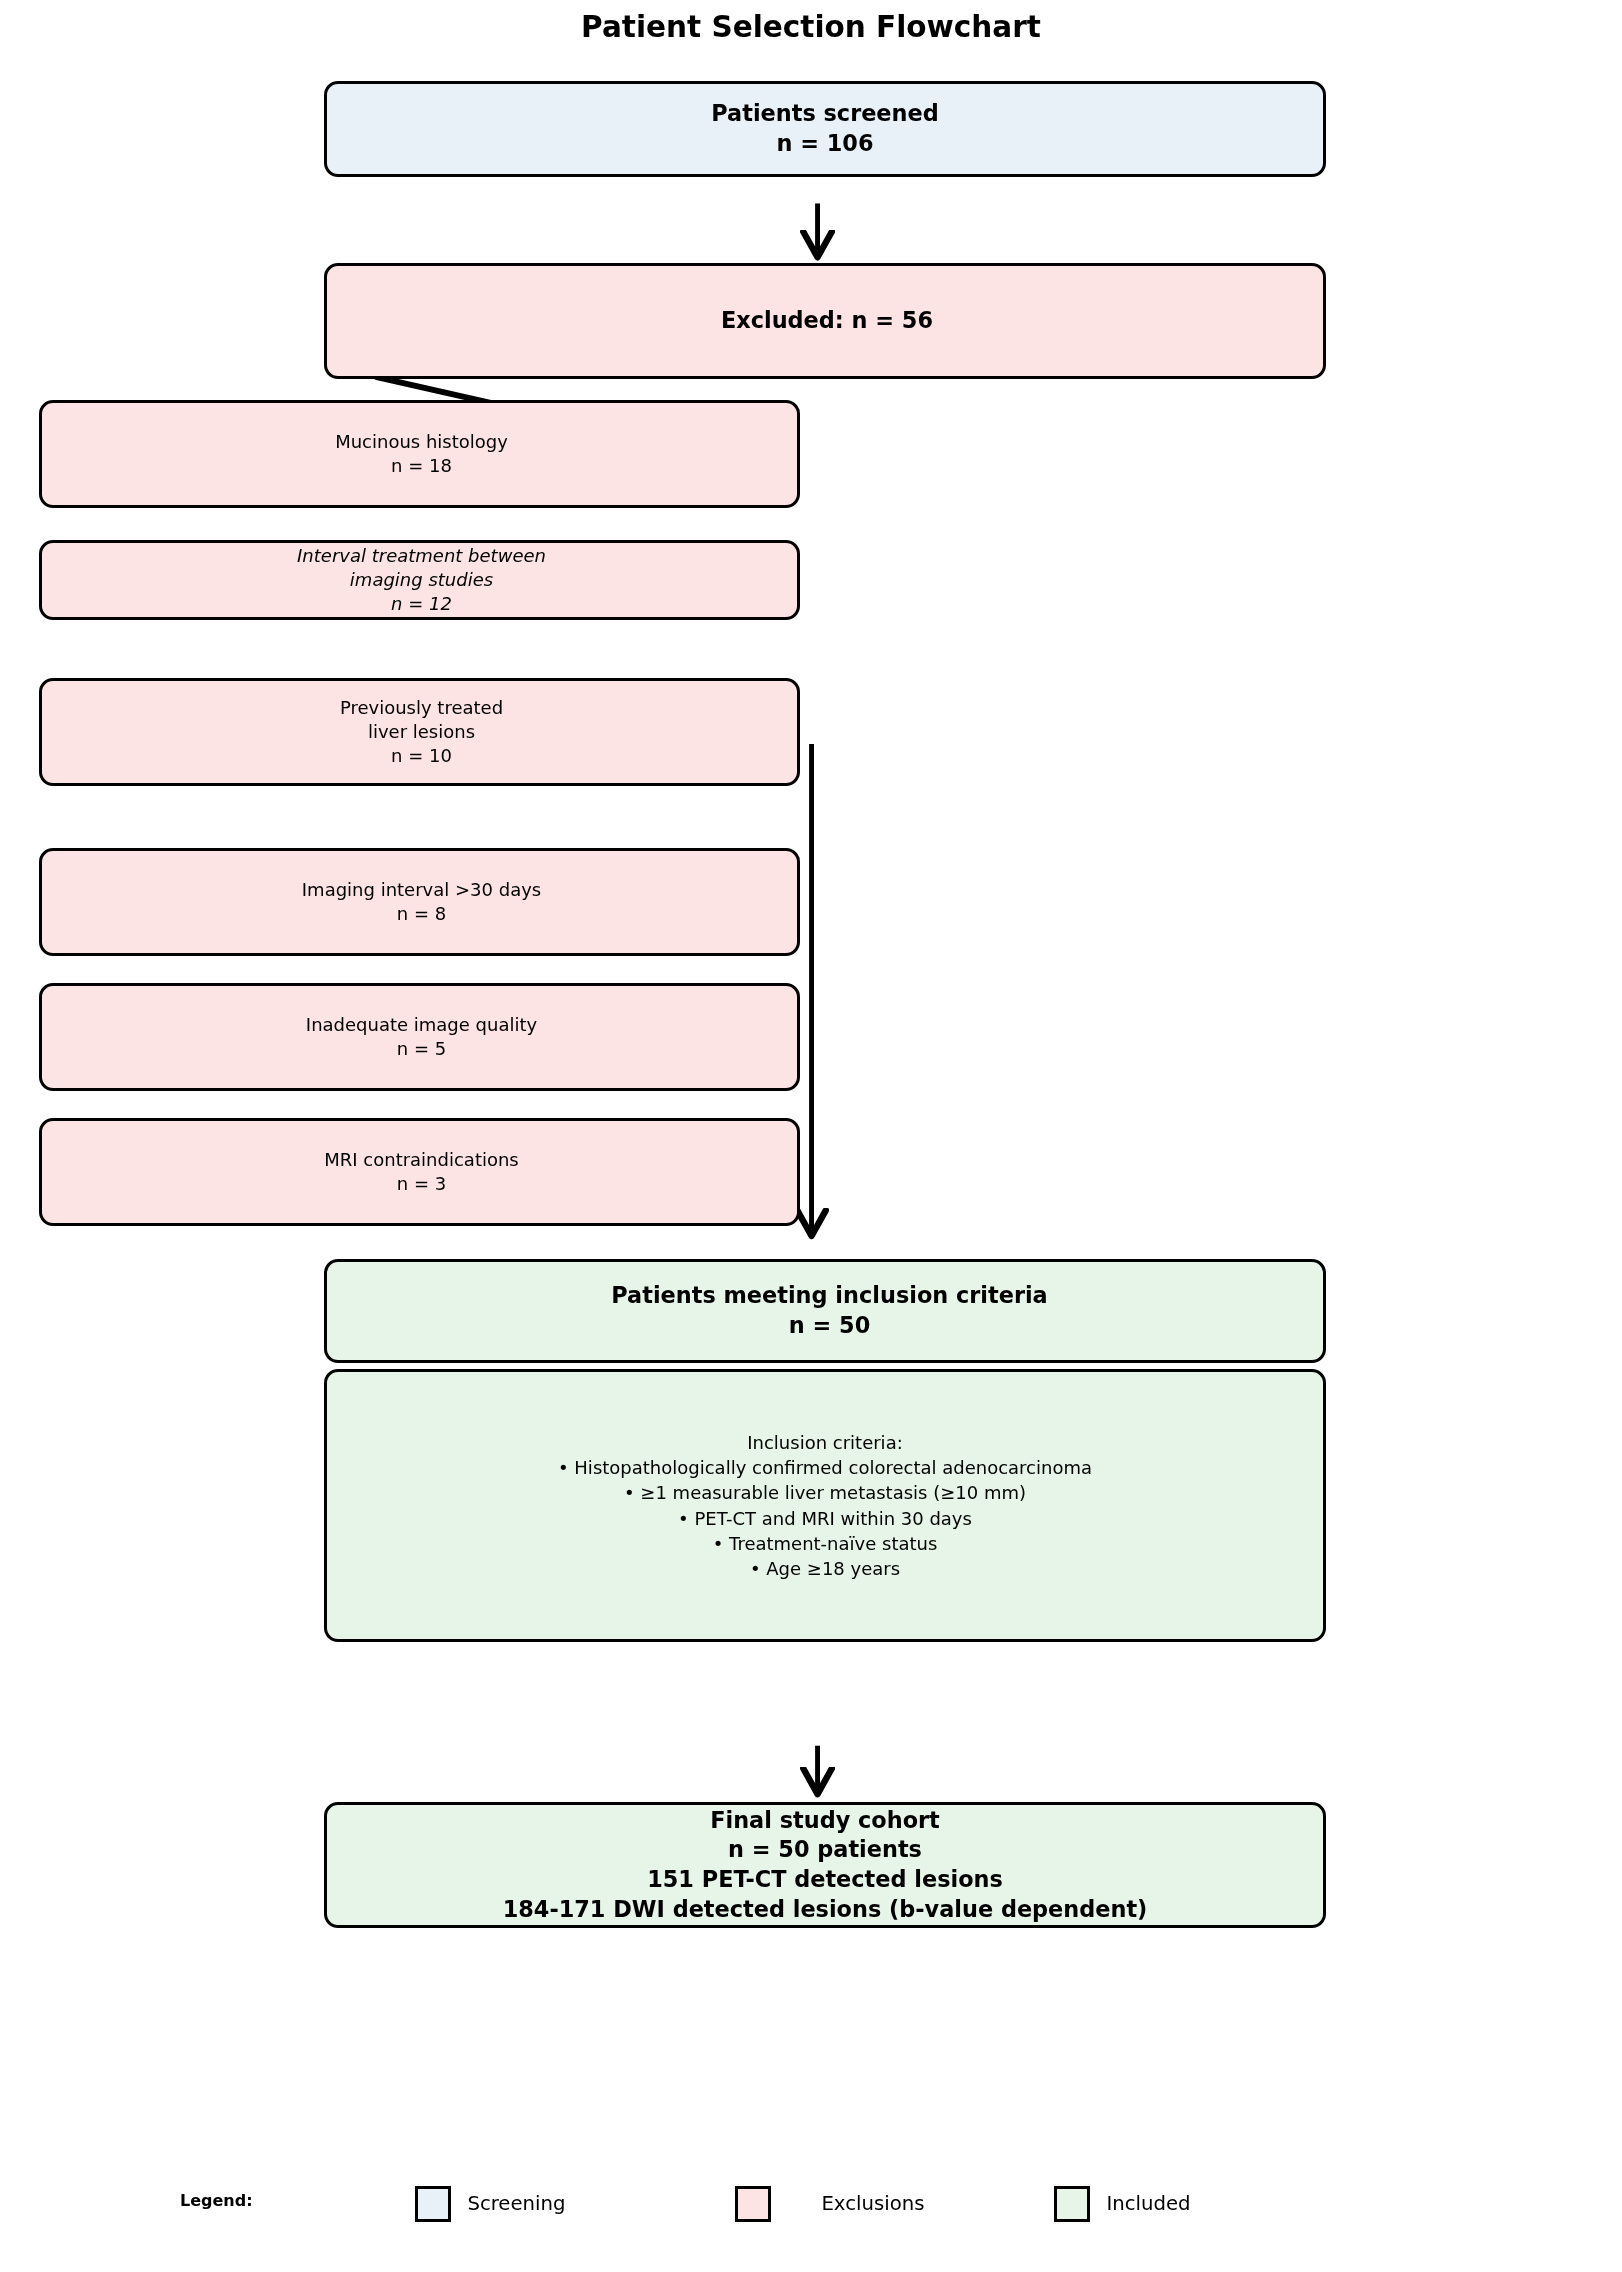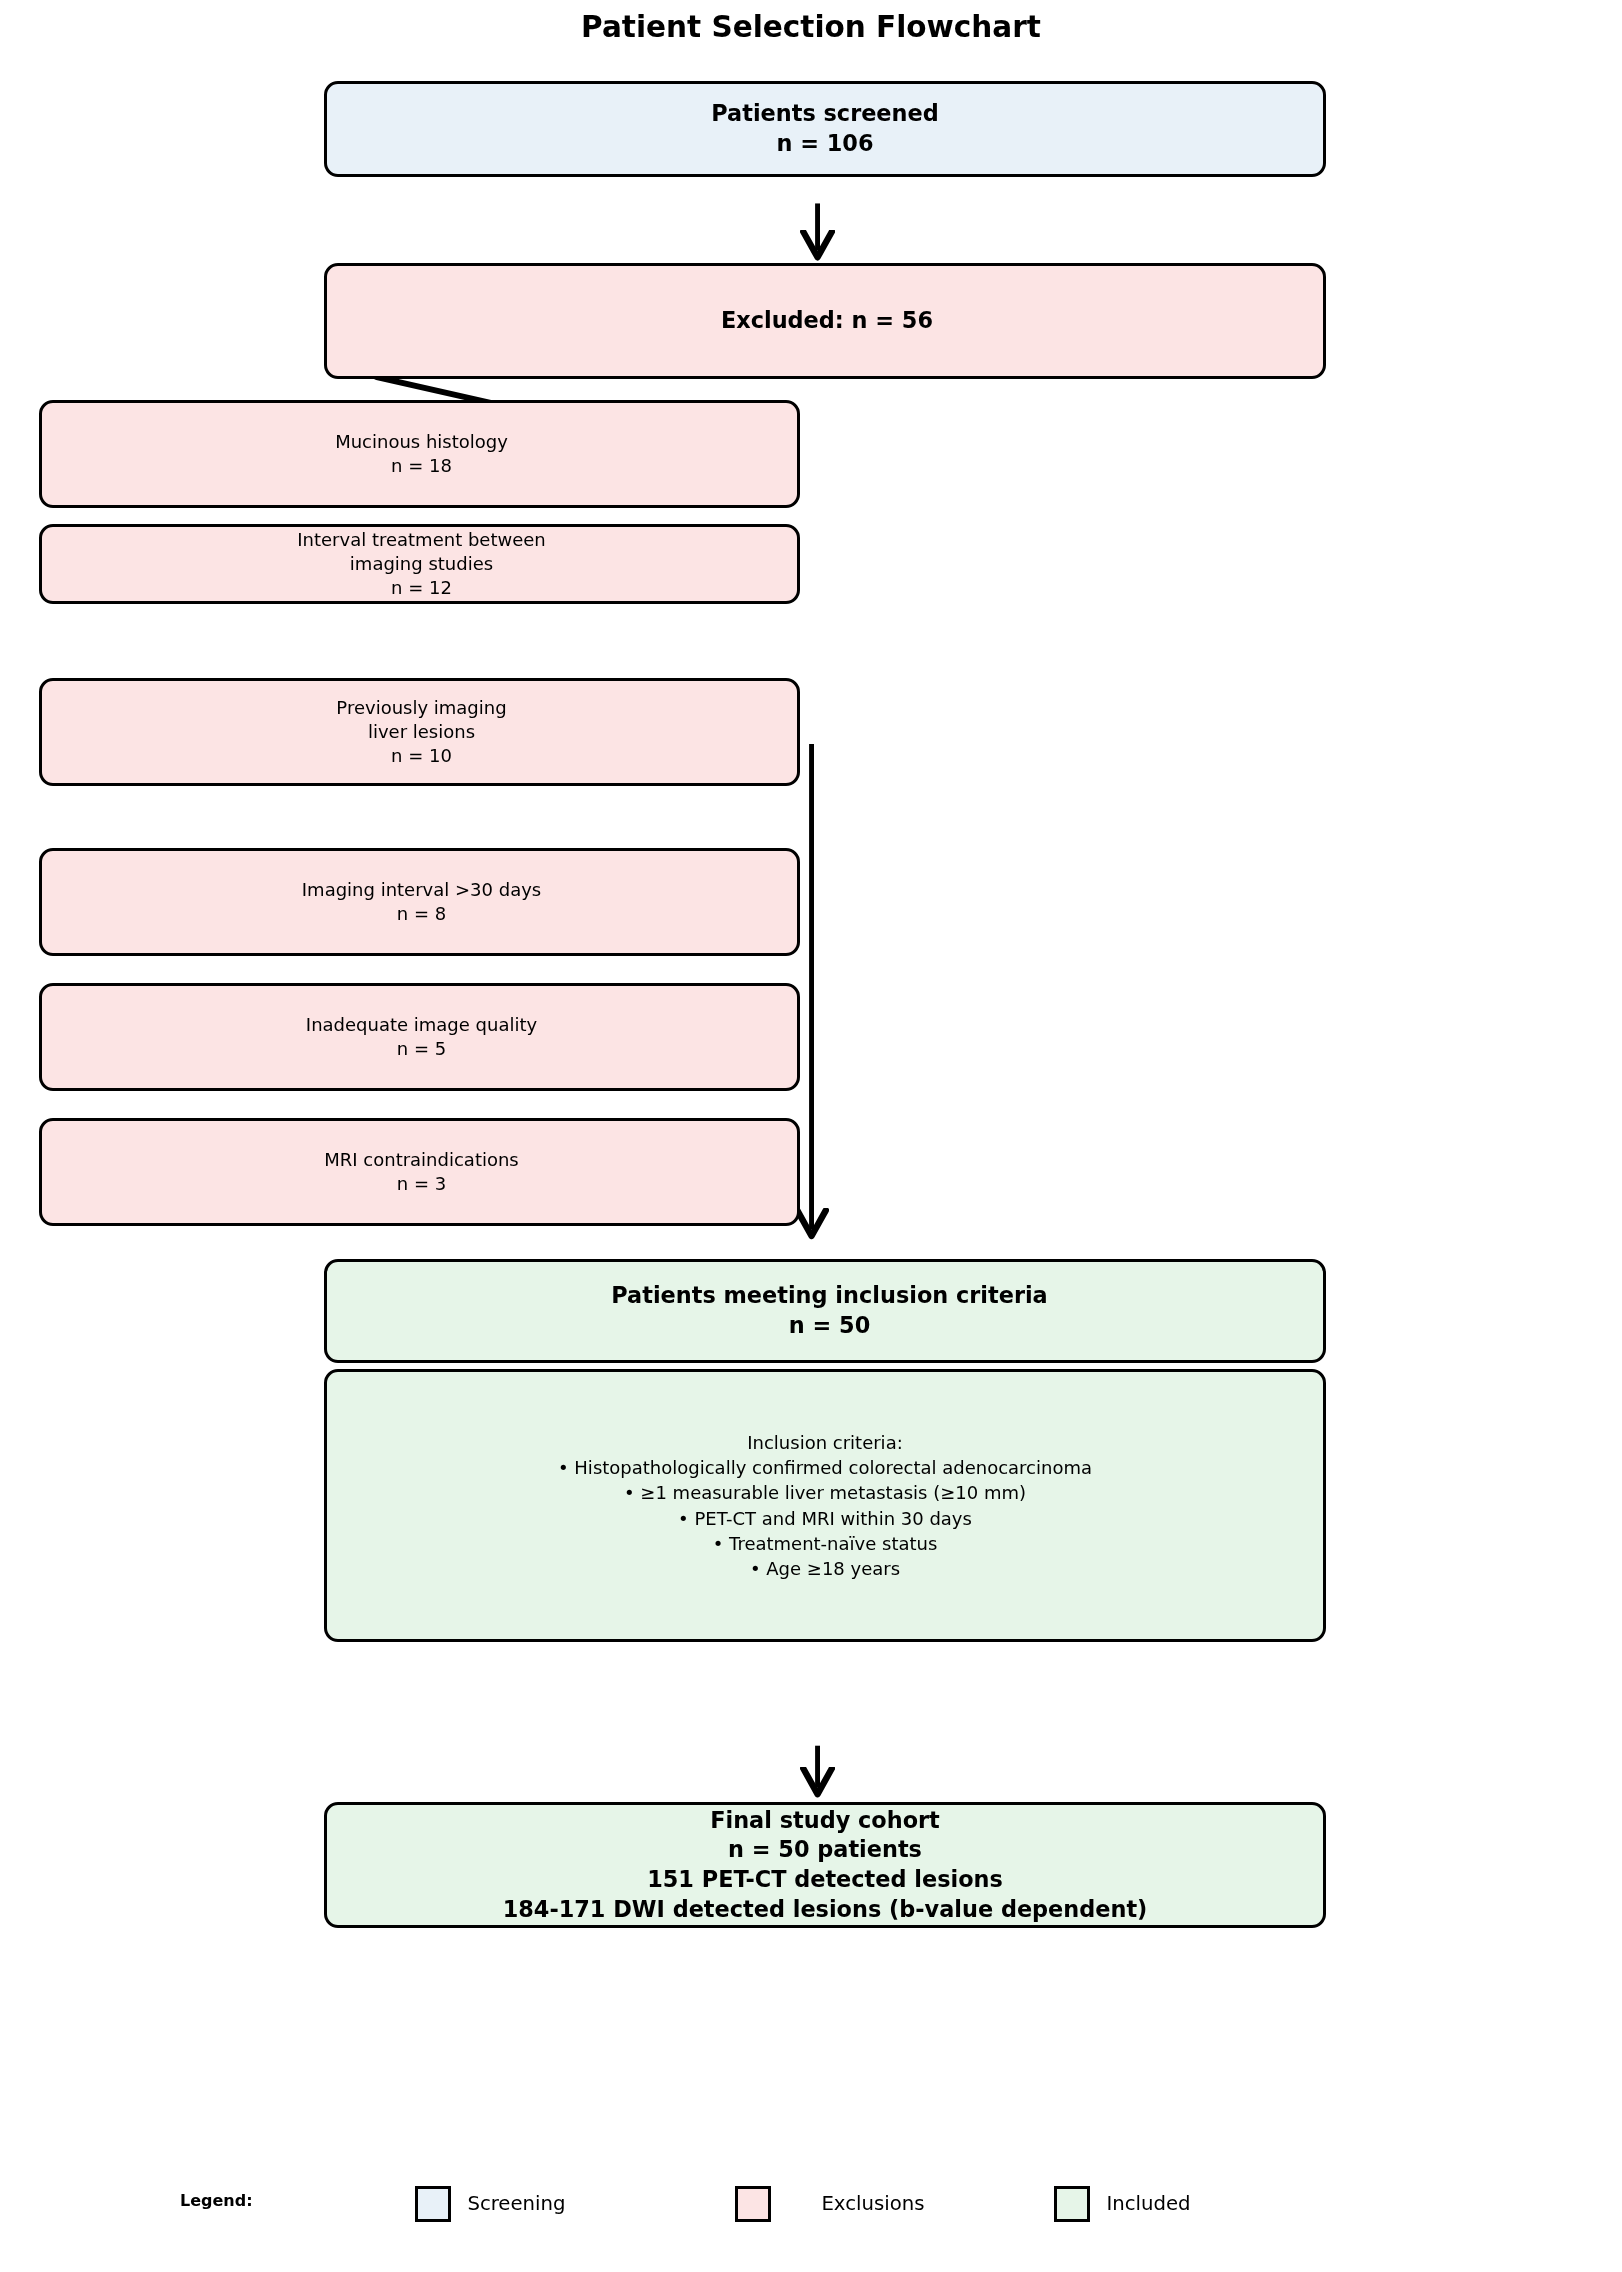--- a/index.html
+++ b/index.html
@@ -143,28 +143,28 @@
 
   <div class="node fill-excl bold-node" style="left:324px; top:263px; width:1002px; height:116px;">
     <span class="line">Excluded: n = 56</span>
   </div>
 
   <div class="node fill-excl plain-node" style="left:39px; top:400px; width:761px; height:108px;">
     <span class="line">Mucinous histology</span>
     <span class="line">n = 18</span>
   </div>
 
-  <div class="node fill-excl plain-node" style="left:39px; top:524px; width:761px; height:80px;">
+  <div class="node fill-excl plain-node" style="left:39px; top:540px; width:761px; height:80px;font-style:italic;">
     <span class="line">Interval treatment between</span>
     <span class="line">imaging studies</span>
     <span class="line">n = 12</span>
   </div>
 
   <div class="node fill-excl plain-node" style="left:39px; top:678px; width:761px; height:108px;">
-    <span class="line">Previously imaging</span>
+    <span class="line">Previously treated</span>
     <span class="line">liver lesions</span>
     <span class="line">n = 10</span>
   </div>
 
   <div class="node fill-excl plain-node" style="left:39px; top:848px; width:761px; height:108px;">
     <span class="line">Imaging interval &gt;30 days</span>
     <span class="line">n = 8</span>
   </div>
 
   <div class="node fill-excl plain-node" style="left:39px; top:983px; width:761px; height:108px;">

